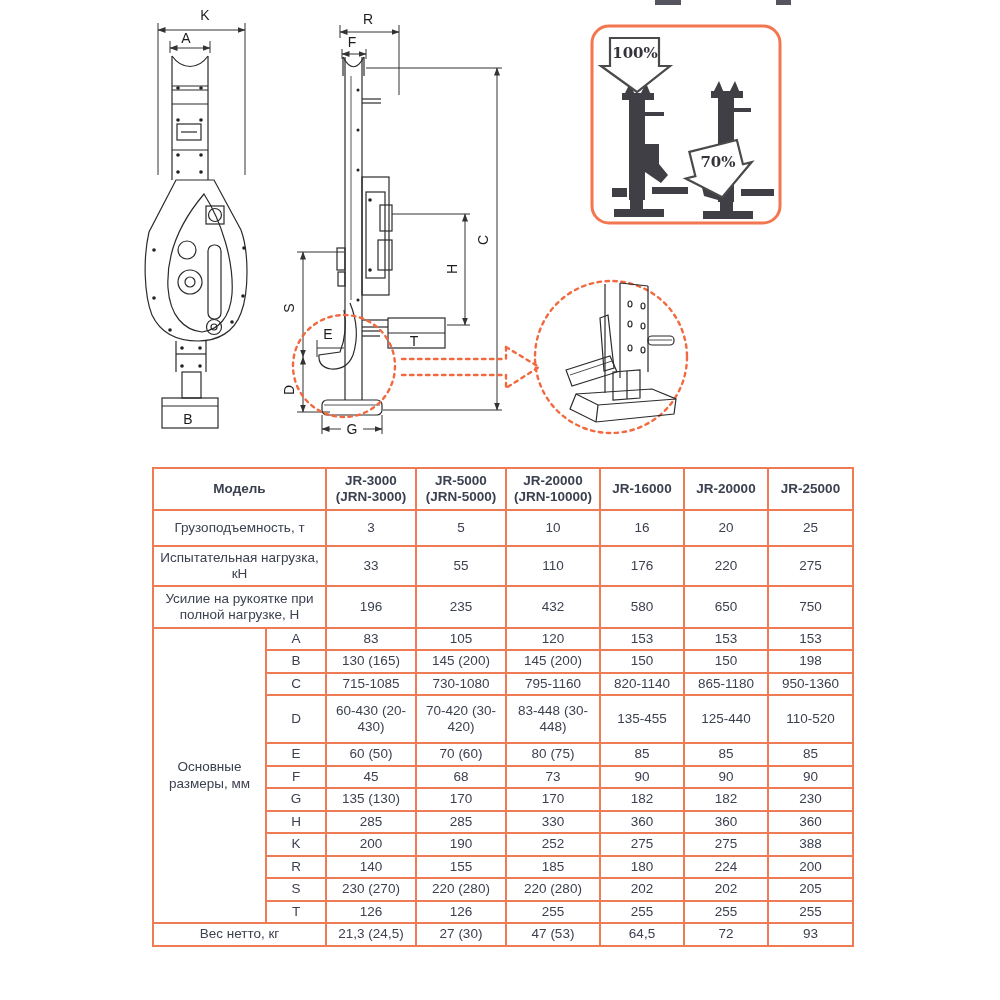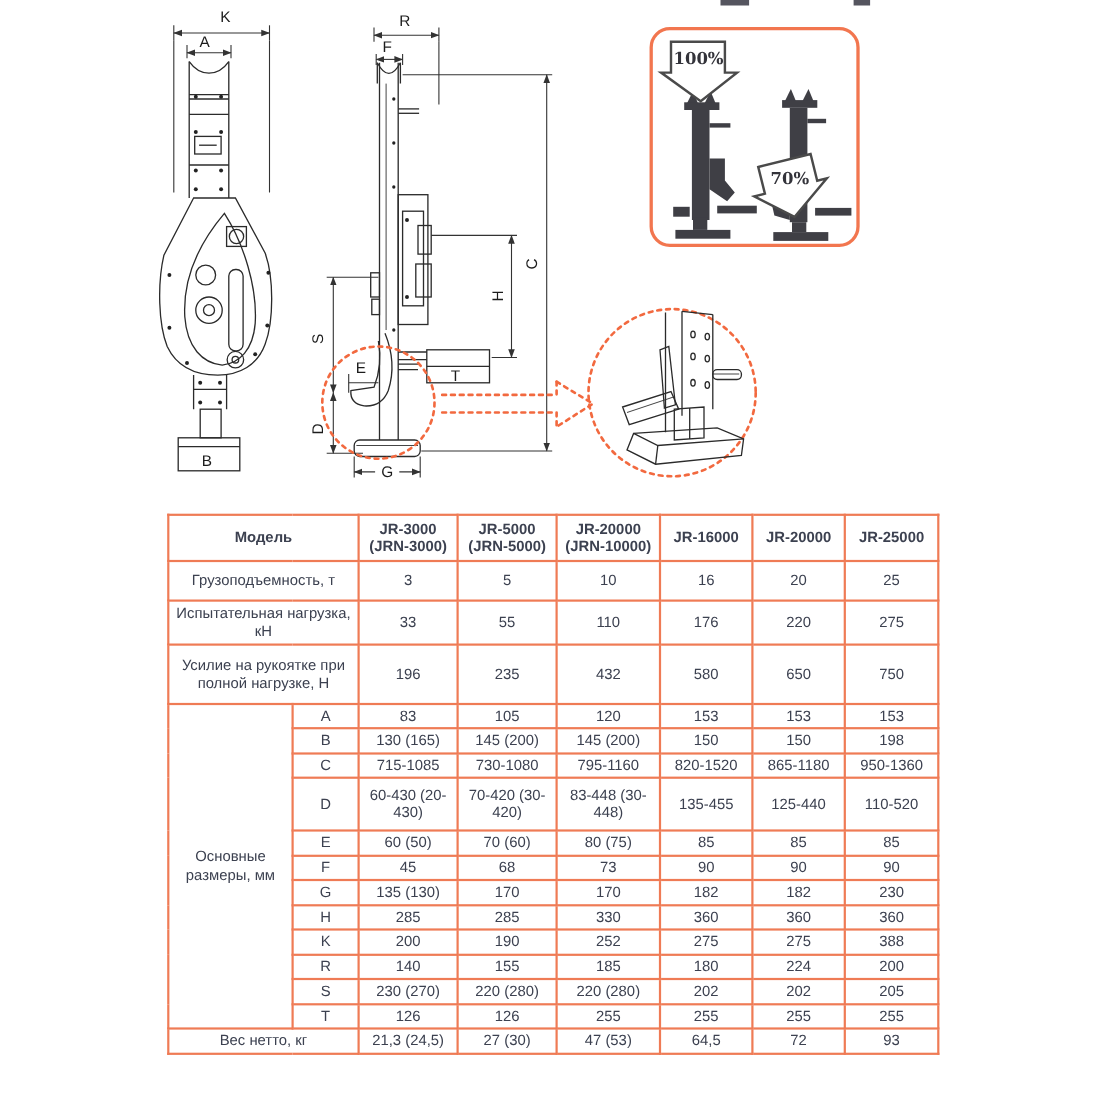--- a/index.html
+++ b/index.html
@@ -15,21 +15,21 @@
   .dot{fill:#222;stroke:none;}
   .sil{fill:#3F3F45;stroke:none;}
 
   table.spec{position:absolute;left:152px;top:467px;width:700px;border-collapse:collapse;
              table-layout:fixed;color:#3C4150;border-radius:25px;}
   table.spec td{border:2px solid #EF7B55;text-align:center;vertical-align:middle;
                 padding:2px 2px;font-size:13.5px;line-height:1.22;}
   td.lbl{text-align:left;padding-left:7px;padding-right:3px;}
   .bold{font-weight:bold;}
   tr.r-model{height:42px;} tr.r-cap{height:36px;} tr.r-test{height:40px;}
-  tr.r-force{height:54px;} tr.r-dim{height:22px;} tr.r-dimD{height:48px;} tr.r-wt{height:16px;}
+  tr.r-force{height:42px;} tr.r-dim{height:22px;} tr.r-dimD{height:48px;} tr.r-wt{height:16px;}
 </style>
 </head>
 <body>
 
 <div class="page">
 
 <svg class="diagram" width="1000" height="462" viewBox="0 0 1000 462">
   <defs>
     <marker id="mA" markerWidth="9" markerHeight="8" refX="7.5" refY="4" orient="auto-start-reverse">
       <path d="M0,1 L8,4 L0,7 Z" fill="#333"></path>
@@ -347,21 +347,21 @@
       <td>145 (200)</td>
       <td>150</td>
       <td>150</td>
       <td>198</td>
     </tr>
     <tr class="r-dim">
       <td>C</td>
       <td>715-1085</td>
       <td>730-1080</td>
       <td>795-1160</td>
-      <td>820-1520</td>
+      <td>820-1140</td>
       <td>865-1180</td>
       <td>950-1360</td>
     </tr>
     <tr class="r-dimD">
       <td>D</td>
       <td>60-430 (20-430)</td>
       <td>70-420 (30-420)</td>
       <td>83-448 (30-448)</td>
       <td>135-455</td>
       <td>125-440</td>

